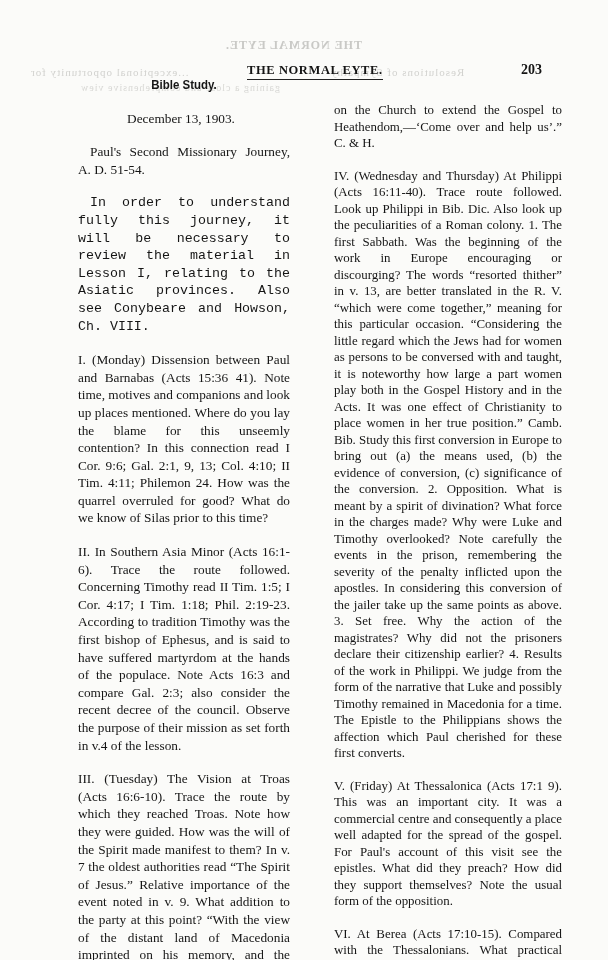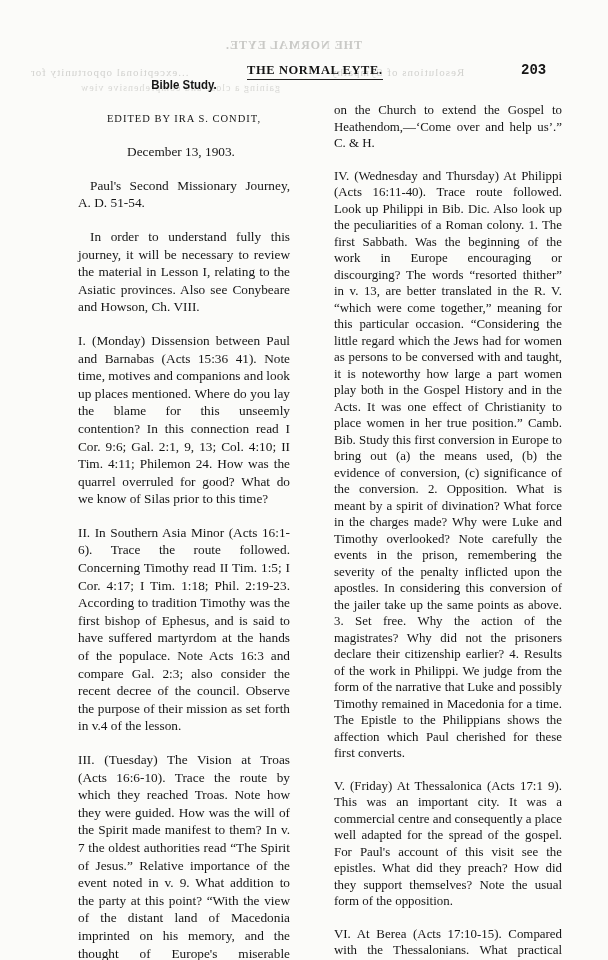--- a/index.html
+++ b/index.html
@@ -19,32 +19,32 @@
   .bleed.b2 { left:330px; top:66px; font-weight:normal; font-size:11px; color:#d2d2cf; }
   .bleed.b3 { left:30px; top:66px; font-weight:normal; font-size:11px; color:#d2d2cf; }
   .bleed.b4 { left:80px; top:82px; font-weight:normal; font-size:10px; color:#d8d8d5; }
   .running-head {
     position:absolute; left:247px; top:63px;
     font-family:"Liberation Serif", serif; font-weight:bold; font-size:12.5px;
     letter-spacing:0.6px; border-bottom:1px solid #222; padding-bottom:1px;
   }
   .page-number {
     position:absolute; left:521px; top:62px;
-    font-family:Liberation Mono, monospace; font-weight:bold; font-size:14px;
+    font-family:Liberation Serif, serif; font-weight:bold; font-size:14px;
   }
   .col {
     position:absolute; top:72px;
     font-family:"Liberation Serif", serif;
     font-size:13.3px; line-height:17.6px;
     text-align:justify;
   }
   .col.left { left:62px; width:244px; }
   .col.right { left:318px; width:260px; font-size:12.9px; line-height:16.5px; top:86px; }
   .col p { margin:16px; }
-  .indent { text-indent:12px; }
+  .indent { text-indent:12px;font-family:Liberation Mono, monospace; }
   .section-title {
     font-family:"Liberation Sans", sans-serif; font-weight:bold;
     font-size:13.5px; text-align:center; margin:4px 0 2px 0 !important;
     transform:scaleX(0.85);
   }
   .byline {
     text-align:center; font-size:10.5px; letter-spacing:1px;
     font-variant:small-caps; margin-bottom:1px !important;
   }
   .lesson-no { text-align:center; font-size:15px; line-height:19px; }
@@ -57,21 +57,20 @@
 <div class="bleed b1">THE NORMAL EYTE.</div>
 <div class="bleed b2">Resolutions of Sympathy</div>
 <div class="bleed b3">...exceptional opportunity for</div>
 <div class="bleed b4">gaining a close and comprehensive view</div>
 
 <div class="running-head">THE NORMAL EYTE.</div>
 <div class="page-number">203</div>
 
 <div class="col left">
   <p class="section-title">Bible Study.</p>
-  <p class="byline">EDITED BY IRA S. CONDIT,</p>
   <p class="lesson-date">December 13, 1903.</p>
   <p class="lesson-title">Paul's Second Missionary Journey, A. D. 51-54.</p>
   <p class="indent">In order to understand fully this journey, it will be necessary to review the material in Lesson I, relating to the Asiatic provinces.  Also see Conybeare and Howson, Ch. VIII.</p>
   <p>
     <span>I.</span>
     <span>(Monday) Dissension between Paul and Barnabas (Acts 15:36 41).  Note time, motives and companions and look up places mentioned.  Where do you lay the blame for this unseemly contention?  In this connection read I Cor. 9:6; Gal. 2:1, 9, 13; Col. 4:10; II Tim. 4:11; Philemon 24.  How was the quarrel overruled for good?  What do we know of Silas prior to this time?</span>
   </p>
   <p>
     <span>II.</span>
     <span>In Southern Asia Minor (Acts 16:1-6).  Trace the route followed.  Concerning Timothy read II Tim. 1:5; I Cor. 4:17; I Tim. 1:18; Phil. 2:19-23.  According to tradition Timothy was the first bishop of Ephesus, and is said to have suffered martyrdom at the hands of the populace.  Note Acts 16:3 and compare Gal. 2:3; also consider the recent decree of the council.  Observe the purpose of their mission as set forth in v.4 of the lesson.</span>

